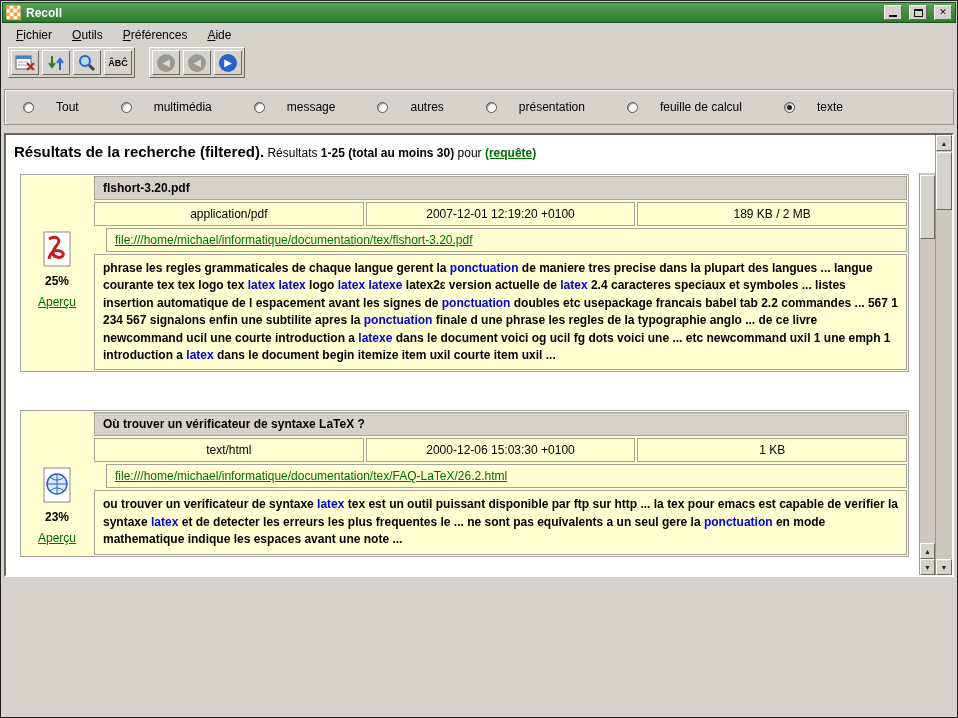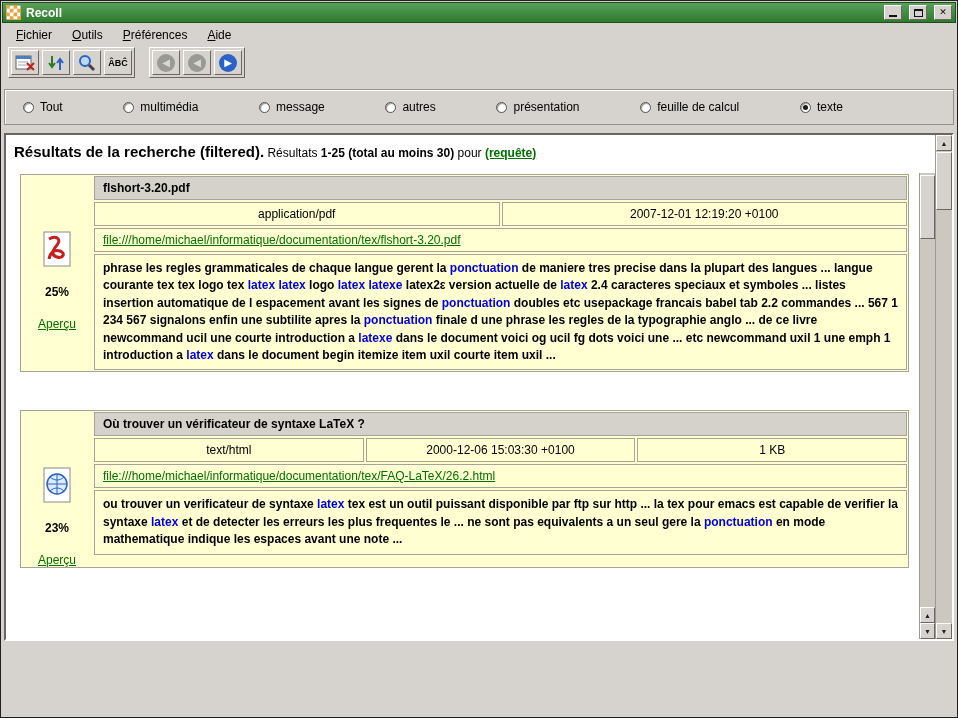--- a/index.html
+++ b/index.html
@@ -48,46 +48,46 @@
   .cb-arrow{width:17px;height:100%;background:var(--bg);border:1px solid;
             border-color:#fff var(--dk) var(--dk) #fff;display:flex;align-items:center;justify-content:center;}
   .tri-down{width:0;height:0;border-left:4px solid transparent;border-right:4px solid transparent;
             border-top:5px solid #222;}
   .mode-combo{width:192px;flex:0 0 auto;}
   .query-combo{flex:1;}
   .query-input{flex:1;border:none;outline:none;height:100%;padding:0 6px;font:inherit;background:transparent;}
   
   .filterrow{margin:10px 2px 0 2px;height:36px;border:1px solid #95928b;box-shadow:inset 1px 1px 0 #fff;
              display:flex;align-items:center;justify-content:space-between;padding:0 110px 0 18px;flex:0 0 auto;}
-  .radio-item{display:flex;align-items:center;gap:6px;justify-content:flex-end;}
+  .radio-item{display:flex;align-items:center;gap:22px;justify-content:flex-end;}
   .radio{width:11px;height:11px;border-radius:50%;background:#fff;border:1px solid #55524c;
          box-shadow:inset 1px 1px 1px #9a968f;position:relative;flex:0 0 auto;}
   .radio.checked::after{content:"";position:absolute;left:2px;top:2px;width:5px;height:5px;
          border-radius:50%;background:#1a1a1a;}
   
-  .results{margin:8px 2px 0 2px;height:508px;background:#fff;border:2px solid;
+  .results{margin:8px 2px 0 2px;height:444px;background:#fff;border:2px solid;
            border-color:var(--dk) #fff #fff var(--dk);position:relative;overflow:hidden;flex:0 0 auto;}
   .results-content{position:absolute;left:0;top:0;right:33px;bottom:0;overflow:hidden;padding:6px 4px 0 8px;}
   .res-header{padding:2px 0 10px 0;}
   .res-title{font-size:15px;font-weight:bold;}
   .res-info{font-size:12px;}
   .res-range{font-weight:bold;}
   .query-link{color:var(--green);font-weight:bold;text-decoration:underline;cursor:pointer;}
   .card{display:flex;background:var(--yellow);border:1px solid var(--cellb);margin:4px 6px 38px 6px;}
   .card-left{width:72px;flex:0 0 auto;display:flex;flex-direction:column;align-items:center;
-             padding-top:56px;gap:18px;}
+             padding-top:56px;gap:7px;}
   .file-icon{width:34px;height:36px;}
   .relevance{font-weight:bold;}
   .preview-link{color:var(--green);text-decoration:underline;cursor:pointer;}
   .card-table{flex:1;display:flex;flex-direction:column;gap:2px;padding:1px;}
   .row{border:1px solid var(--cellb);}
   .row.filename{background:#d5d2cb;font-weight:bold;padding:4px 8px;}
   .row.meta{display:flex;gap:2px;border:none;}
   .row.meta .cell{flex:1;border:1px solid var(--cellb);text-align:center;padding:4px 4px;}
-  .row.urlrow{padding:4px 8px;}
+  .row.urlrow{padding:4px 8px;margin-left:12px;}
   .url-link{color:var(--green);text-decoration:underline;cursor:pointer;word-break:break-all;}
   .row.abstract{padding:5px 8px;font-size:12px;line-height:1.45;font-weight:bold;}
   .hl{color:var(--blue);}
   
   .sb{position:absolute;background:#ccc8c0;}
   .sb-outer{top:0;bottom:0;right:0;width:17px;border-left:1px solid #999;}
   .sb-inner{top:38px;bottom:0;right:17px;width:16px;border-left:1px solid #999;}
   .sb-btn{position:absolute;left:0;right:0;height:16px;background:var(--bg);border:1px solid;
           border-color:#fff var(--dk) var(--dk) #fff;display:flex;align-items:center;
           justify-content:center;font-size:7px;color:#222;line-height:1;}
@@ -223,20 +223,21 @@
             <path d="M9 8 C16 4 22 8 17 14 C13 19 10 24 17 26 C23 28 26 22 20 20 C14 18 10 22 9 28" fill="none" stroke="#c81e1e" stroke-width="3"></path>
           </svg>
           <span class="relevance">25%</span>
           <a class="preview-link">Aperçu</a>
         </div>
         <div class="card-table">
           <div class="row filename">flshort-3.20.pdf</div>
           <div class="row meta">
             <span class="cell">application/pdf</span>
             <span class="cell">2007-12-01 12:19:20 +0100</span>
+            <span class="cell">189 KB / 2 MB</span>
           </div>
           <div class="row urlrow">
             <a class="url-link">file:///home/michael/informatique/documentation/tex/flshort-3.20.pdf</a>
           </div>
           <div class="row abstract"><span>phrase les regles grammaticales de chaque langue gerent la </span><span class="hl">ponctuation</span><span> de maniere tres precise dans la plupart des langues ... langue courante tex tex logo tex </span><span class="hl">latex latex</span><span> logo </span><span class="hl">latex latexe</span><span> latex2ε version actuelle de </span><span class="hl">latex</span><span> 2.4 caracteres speciaux et symboles ... listes insertion automatique de l espacement avant les signes de </span><span class="hl">ponctuation</span><span> doubles etc usepackage francais babel tab 2.2 commandes ... 567 1 234 567 signalons enfin une subtilite apres la </span><span class="hl">ponctuation</span><span> finale d une phrase les regles de la typographie anglo ... de ce livre newcommand ucil une courte introduction a </span><span class="hl">latexe</span><span> dans le document voici og ucil fg dots voici une ... etc newcommand uxil 1 une emph 1 introduction a </span><span class="hl">latex</span><span> dans le document begin itemize item uxil courte item uxil ...</span></div>
         </div>
       </div>
 
       <div class="card">
         <div class="card-left">

